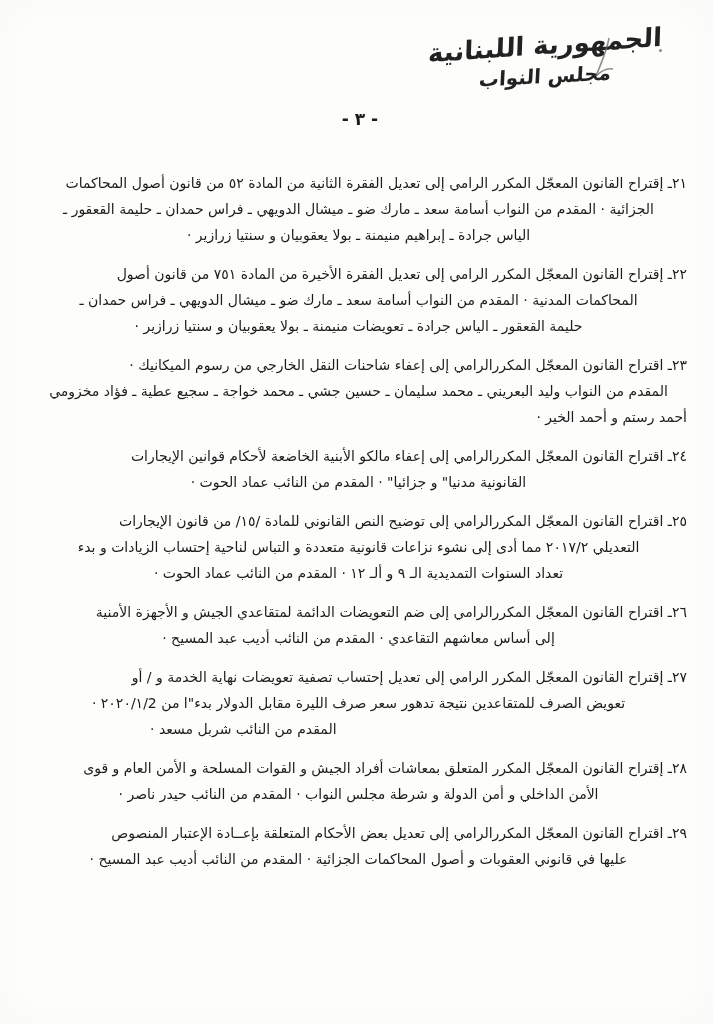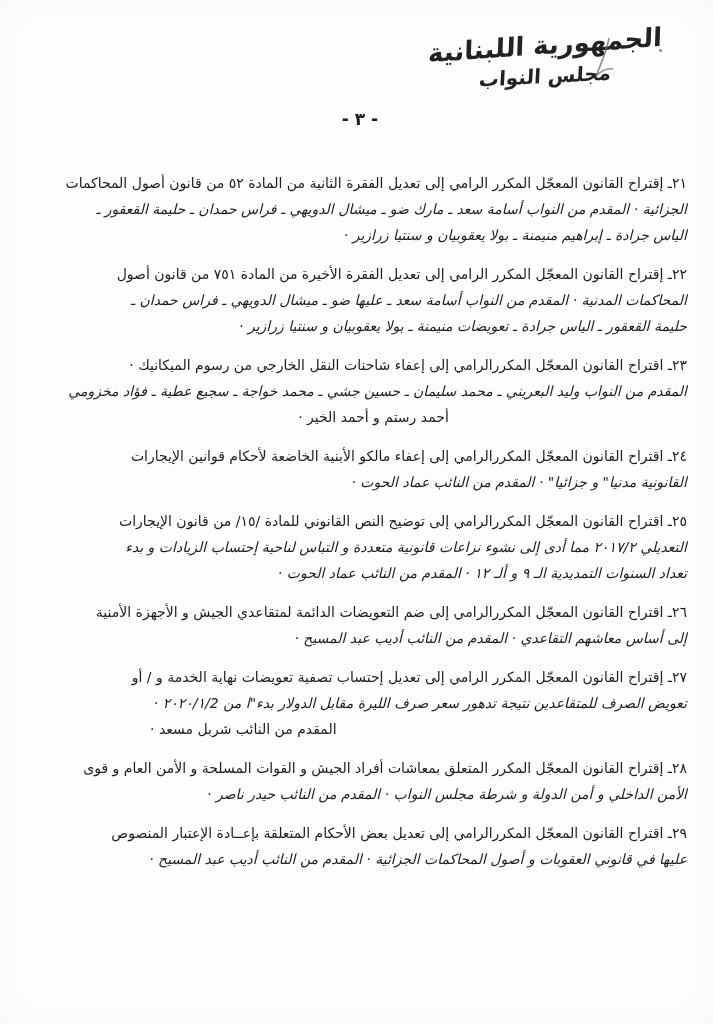--- a/index.html
+++ b/index.html
@@ -38,22 +38,22 @@
   }
   
   .body-list{
     position:absolute;top:170px;right:26px;left:30px;
     font-size:14px;line-height:26px;
   }
   .item{margin-bottom:13px;}
   .item-29{margin-top:8px;}
   .ln{direction:rtl;}
   .ln.first{text-align:right;}
-  .ln.mid{font-style:italic;}
-  .ln.left-end{text-align:center;padding-left:30px;}
+  .ln.mid{text-align:center;}
+  .ln.left-end{text-align:right;padding-left:30px;}
   .ln.right-ind{text-align:left;padding-left:120px;}
 </style>
 </head>
 <body>
 
 <div class="page">
 
   <div class="emblem">
     <div class="emblem-l1">الجمهورية اللبنانية</div>
     <div class="emblem-l2">مجلس النواب</div>
@@ -69,21 +69,21 @@
   <div class="body-list">
 
     <div class="item">
       <div class="ln first">٢١ـ إقتراح القانون المعجّل المكرر الرامي إلى تعديل الفقرة الثانية من المادة ٥٢ من قانون أصول المحاكمات</div>
       <div class="ln mid">الجزائية · المقدم من النواب أسامة سعد ـ مارك ضو ـ ميشال الدويهي ـ فراس حمدان ـ حليمة القعقور ـ</div>
       <div class="ln mid">الياس جرادة ـ إبراهيم منيمنة ـ بولا يعقوبيان و سنتيا زرازير ·</div>
     </div>
 
     <div class="item">
       <div class="ln first">٢٢ـ إقتراح القانون المعجّل المكرر الرامي إلى تعديل الفقرة الأخيرة من المادة ٧٥١ من قانون أصول</div>
-      <div class="ln mid">المحاكمات المدنية · المقدم من النواب أسامة سعد ـ عليها ضو ـ ميشال الدويهي ـ فراس حمدان ـ</div>
+      <div class="ln mid">المحاكمات المدنية · المقدم من النواب أسامة سعد ـ مارك ضو ـ ميشال الدويهي ـ فراس حمدان ـ</div>
       <div class="ln mid">حليمة القعقور ـ الياس جرادة ـ تعويضات منيمنة ـ بولا يعقوبيان و سنتيا زرازير ·</div>
     </div>
 
     <div class="item">
       <div class="ln first">٢٣ـ اقتراح القانون المعجّل المكررالرامي إلى إعفاء شاحنات النقل الخارجي من رسوم الميكانيك ·</div>
       <div class="ln mid">المقدم من النواب وليد البعريني ـ محمد سليمان ـ حسين جشي ـ محمد خواجة ـ سجيع عطية ـ فؤاد مخزومي</div>
       <div class="ln left-end">أحمد رستم و أحمد الخير ·</div>
     </div>
 
     <div class="item">

